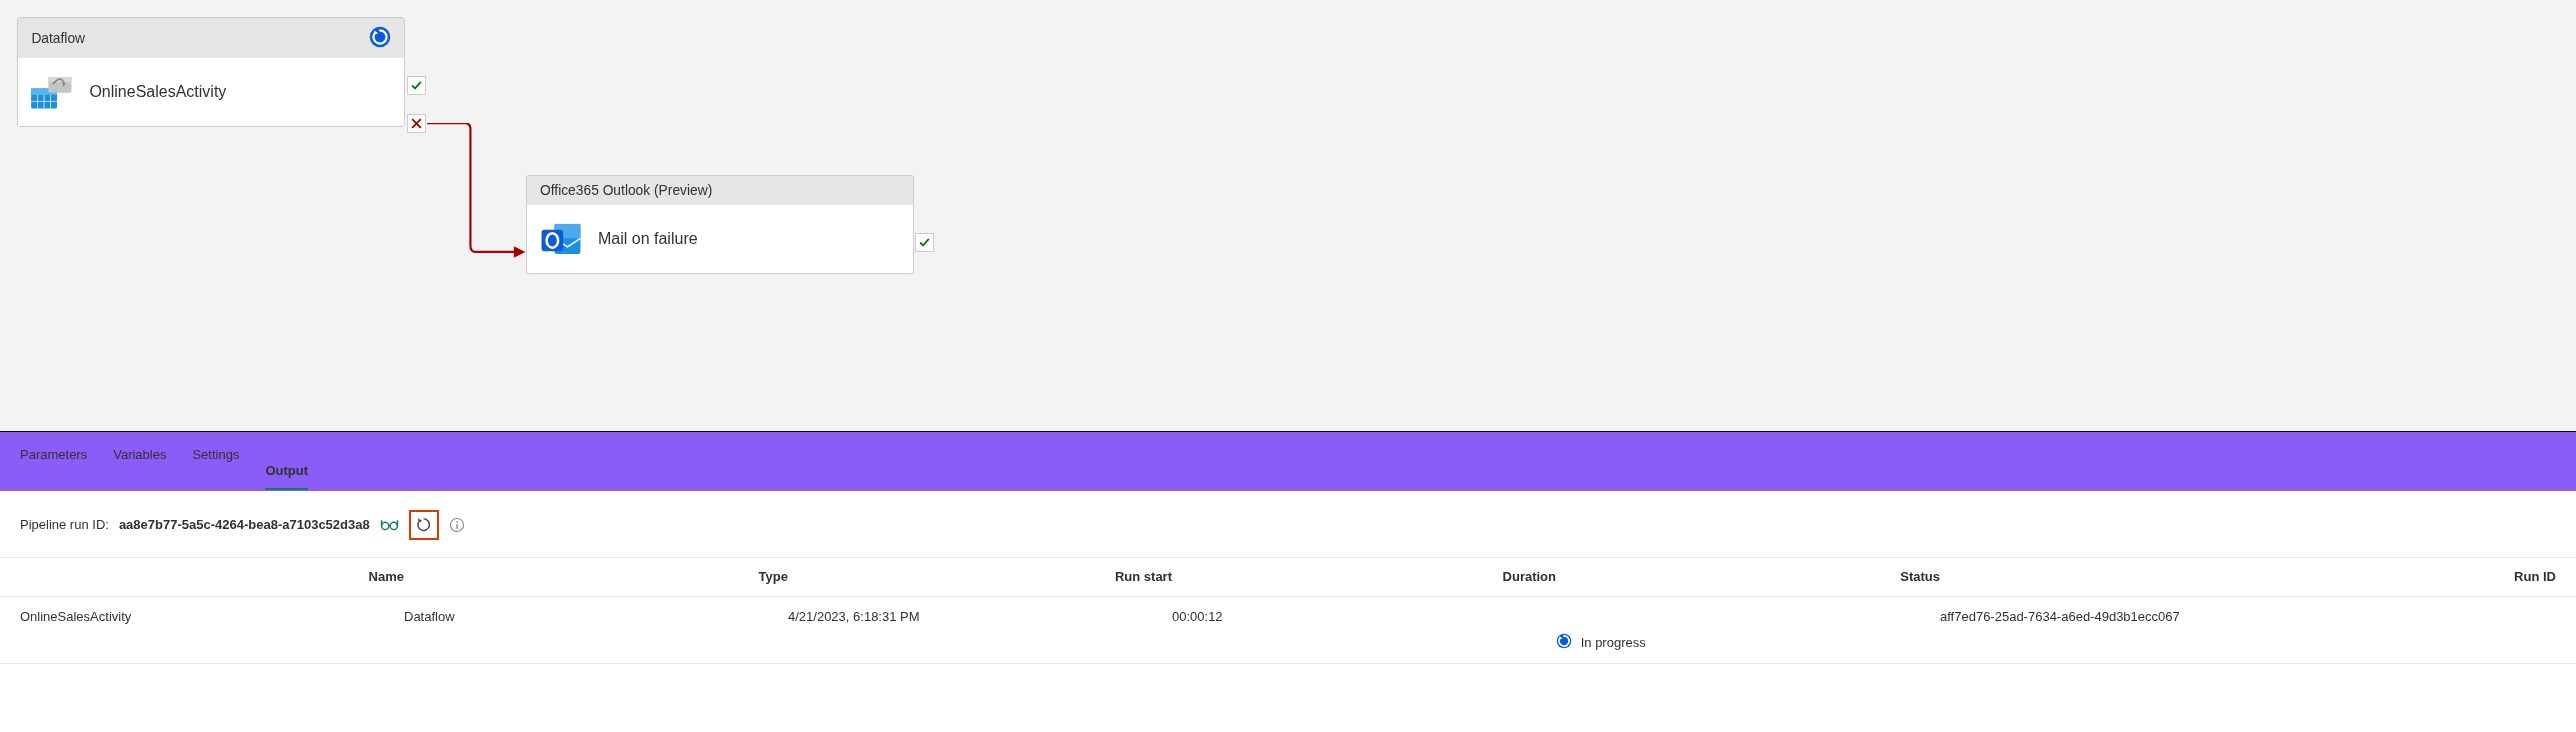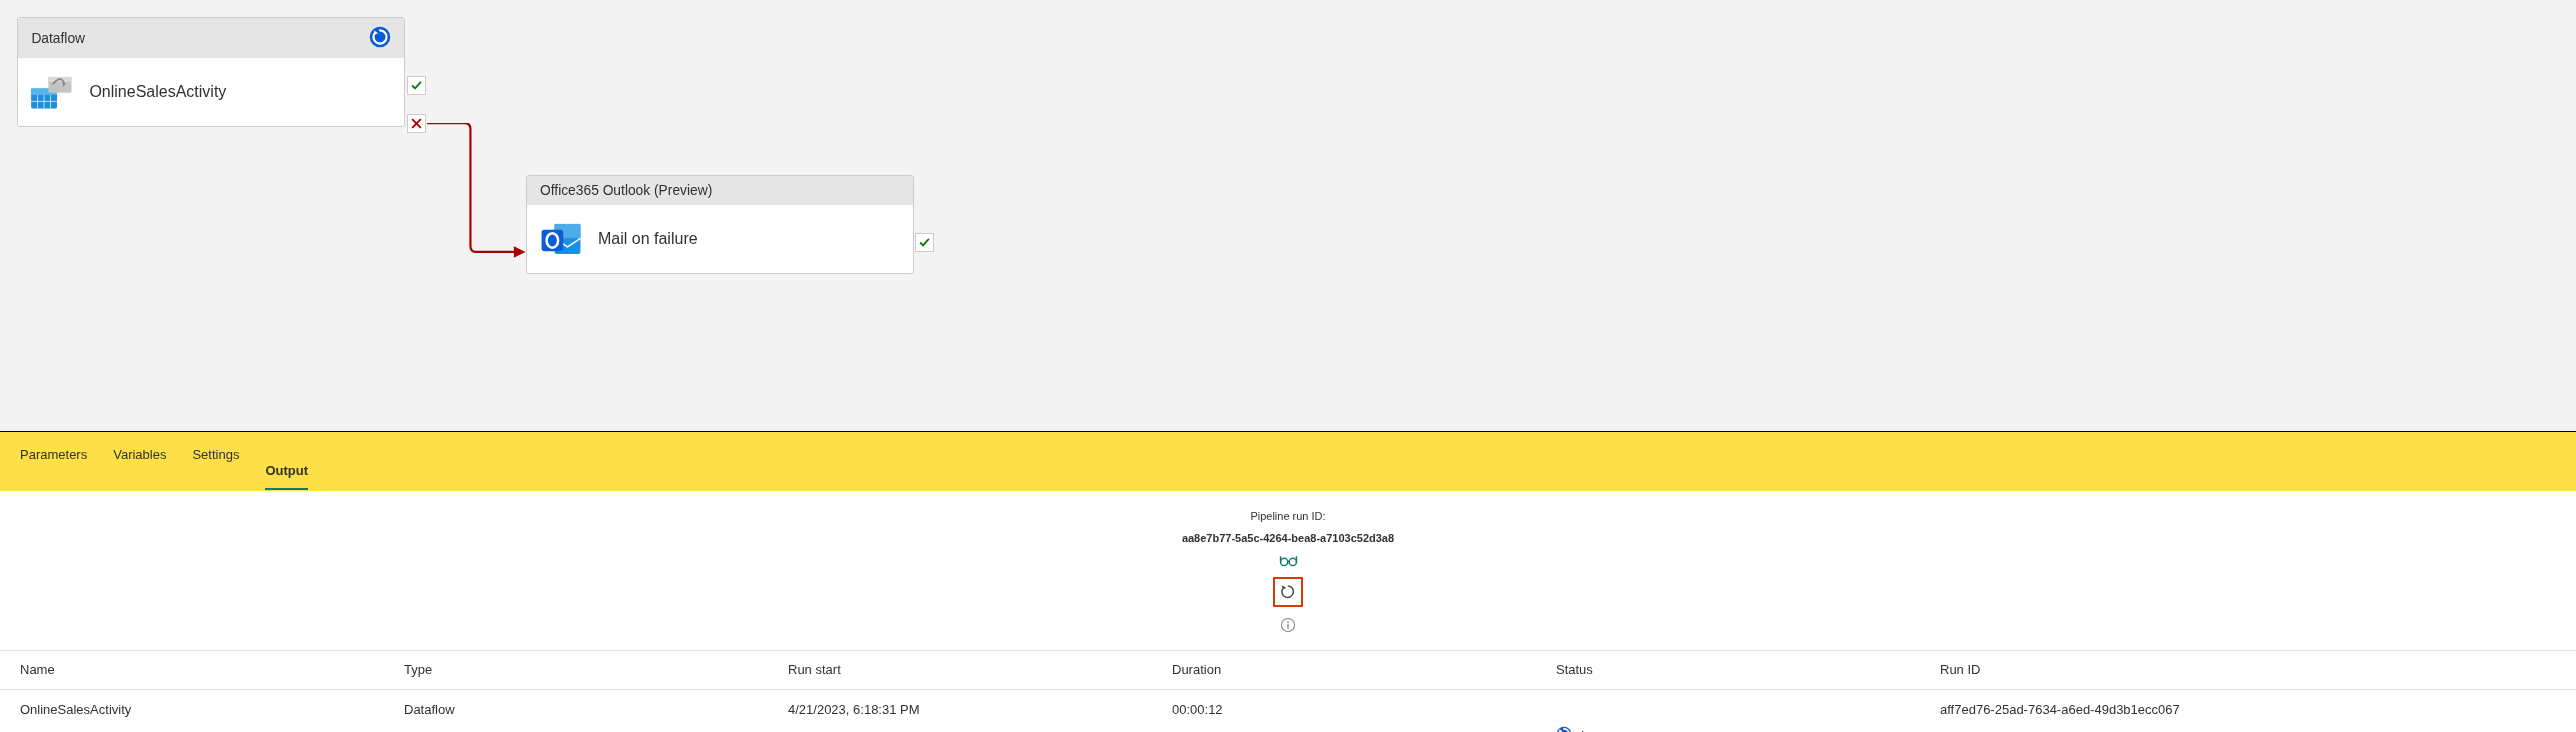--- a/index.html
+++ b/index.html
@@ -57,21 +57,21 @@
       align-items: center;
       justify-content: center;
     }
     .connector-svg {
       position: absolute;
       top: 123px;
       left: 414px;
       pointer-events: none;
     }
     .tabs-panel {
-      background: #fde047;
+      background: #8b5cf6;
       padding: 14.5px 20px 0 20px;
     }
     .tabs {
       display: flex;
       gap: 26px;
       border-bottom: 0.7px solid transparent;
     }
     .tab {
       padding: 0 0 10px 0;
       font-size: 13px;
@@ -82,23 +82,22 @@
     .tab.active {
       font-weight: 600;
       border-bottom: 2.2px solid #0f7b6c;
       margin-top: 16px;
     }
     .run-id-row {
       display: flex;
       align-items: center;
       gap: 10px;
       padding: 19px 20px 17.4px 20px;
-      font-size: 11px;
+      font-size: 13px;
       border-bottom: 0.7px solid #e5e5e5;
-      flex-direction: column;
     }
     .run-id-value {
       font-weight: 700;
     }
     .icon-btn-refresh {
       width: 30px;
       height: 30px;
       border: 2.9px solid #d83b01;
       display: flex;
       align-items: center;
@@ -109,21 +108,22 @@
       width: 100%;
     }
     .table-header, .table-row {
       display: grid;
       grid-template-columns: 384px 384px 384px 384px 384px 1fr;
       padding: 11.6px 20px;
       font-size: 13px;
       border-bottom: 0.7px solid #e5e5e5;
     }
     .table-header {
-      font-weight: 400;
+      font-weight: 700;
+      text-align: right;
     }
     .status-cell {
       display: flex;
       align-items: center;
       gap: 8.7px;
       margin-top: 24px;
     }
     .dataflow-icon-small {
       display: inline-flex;
     }

